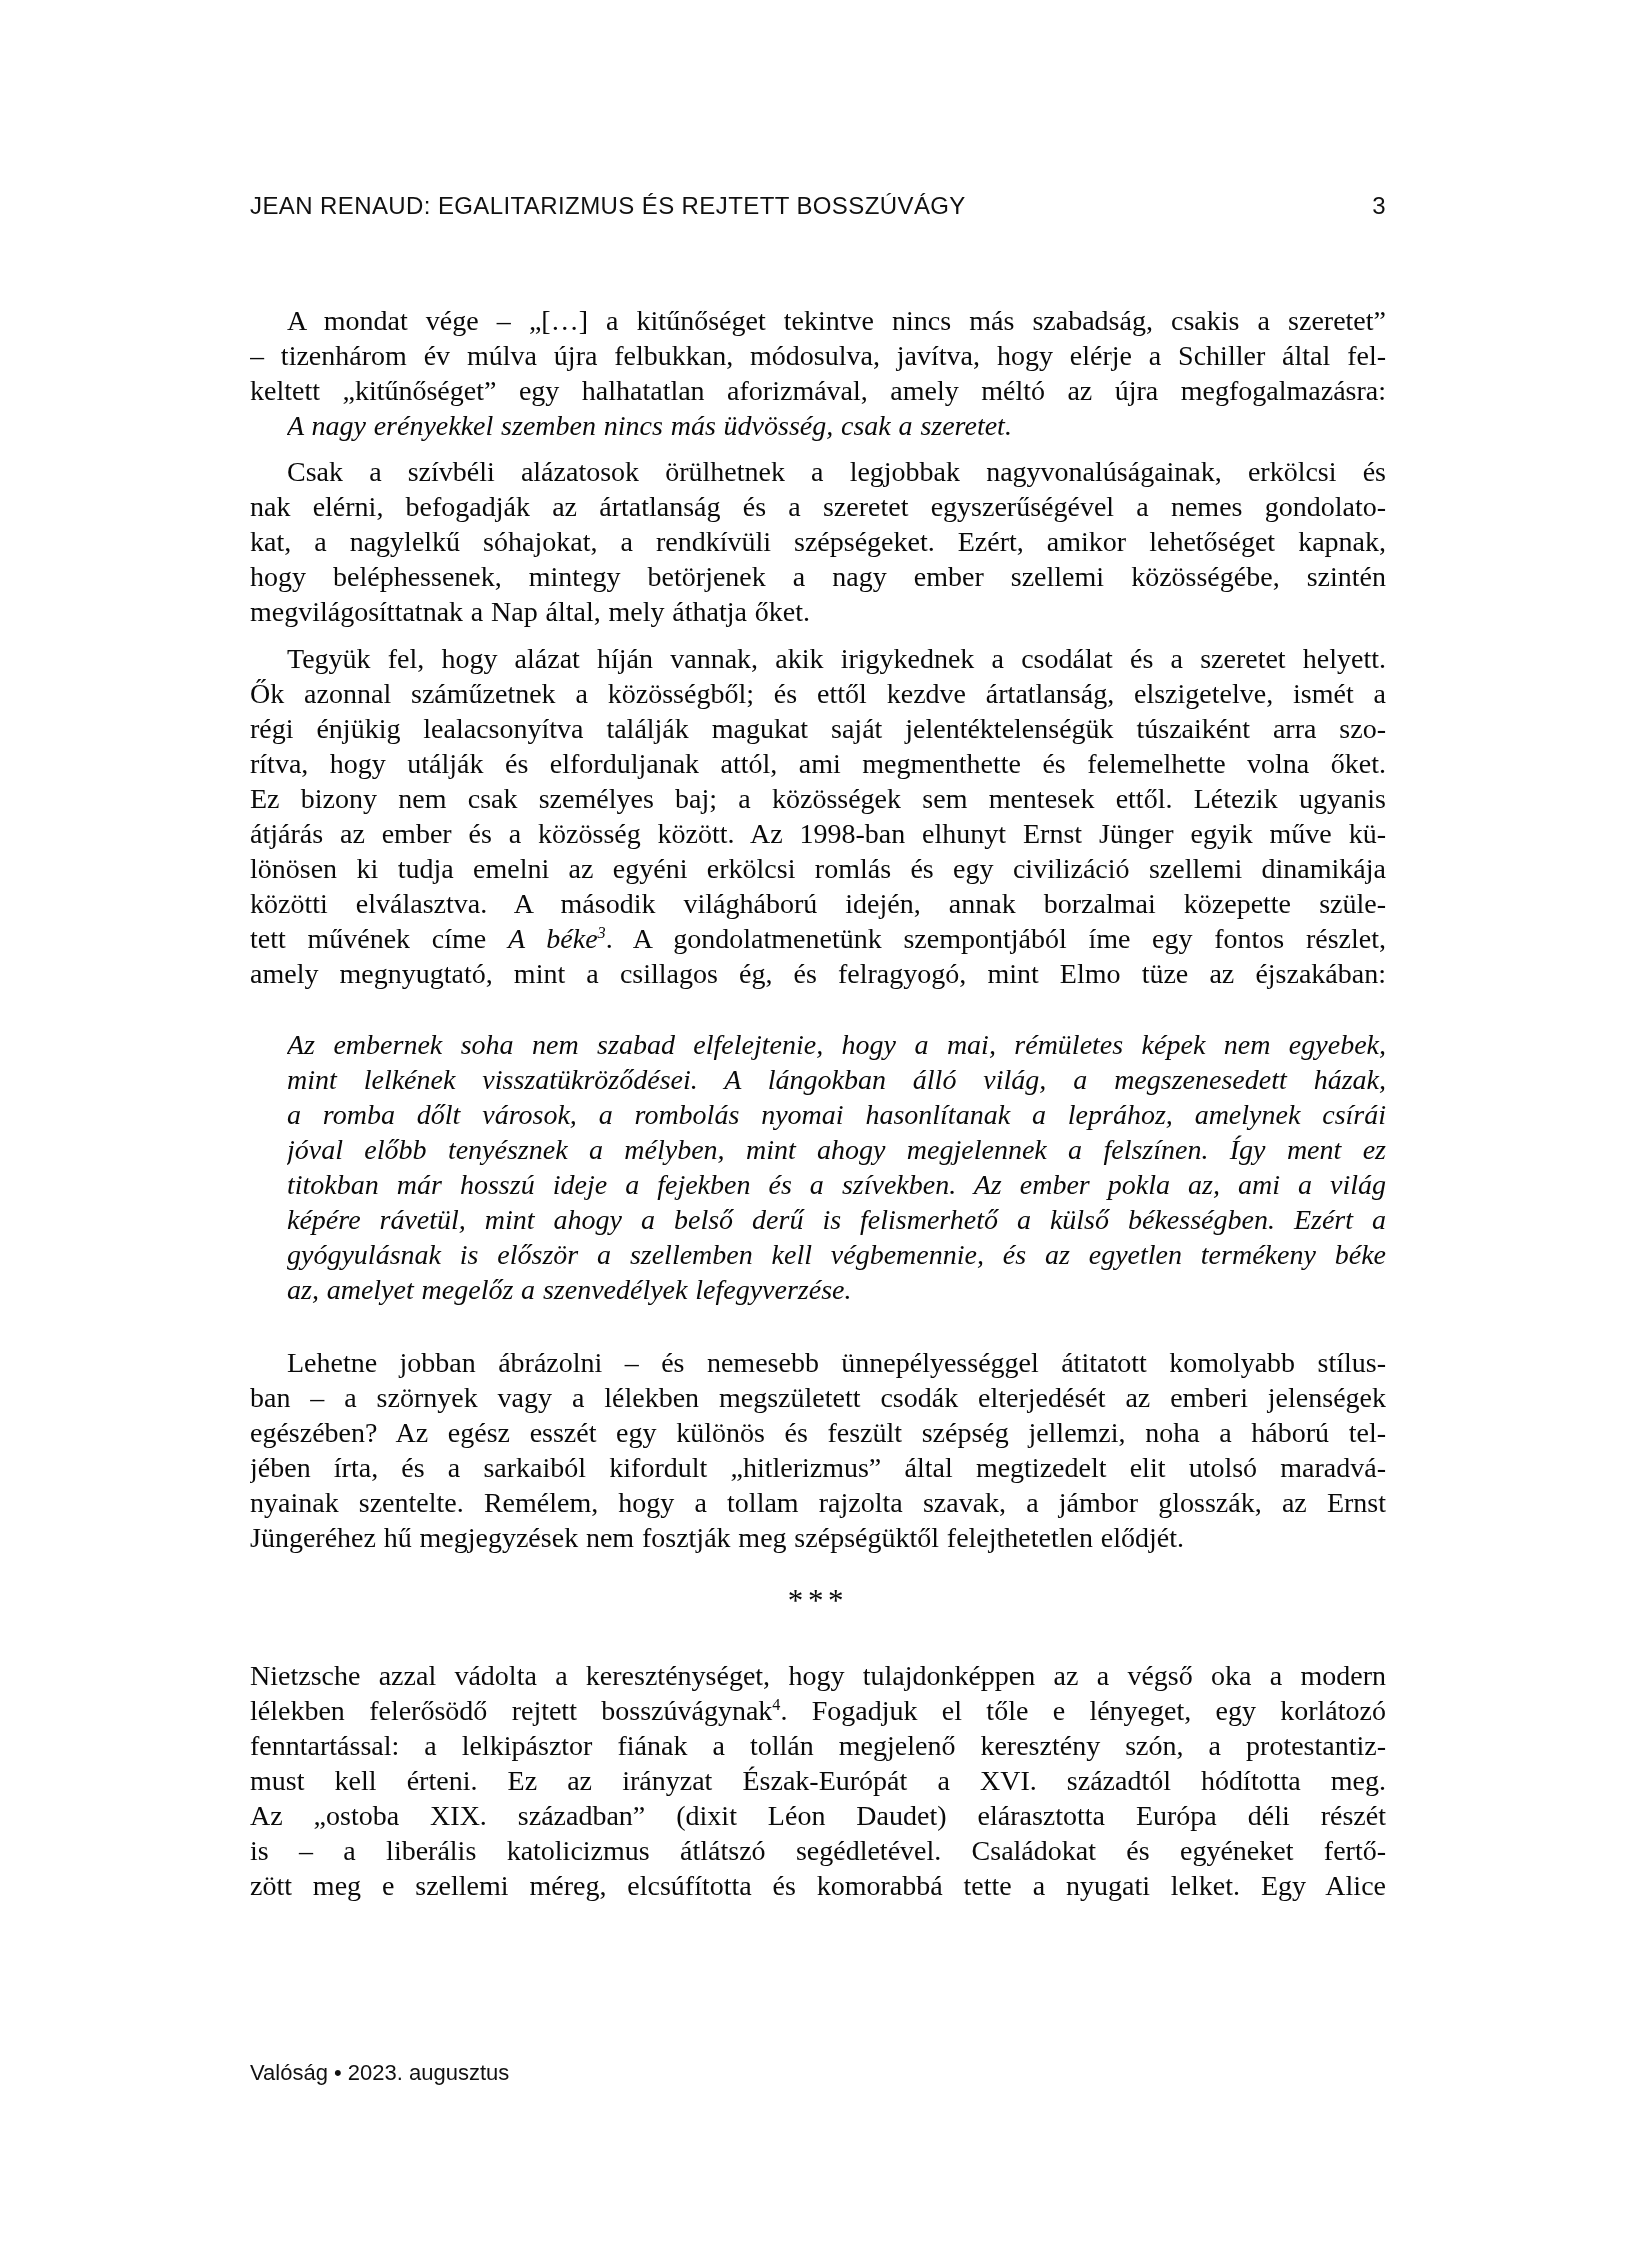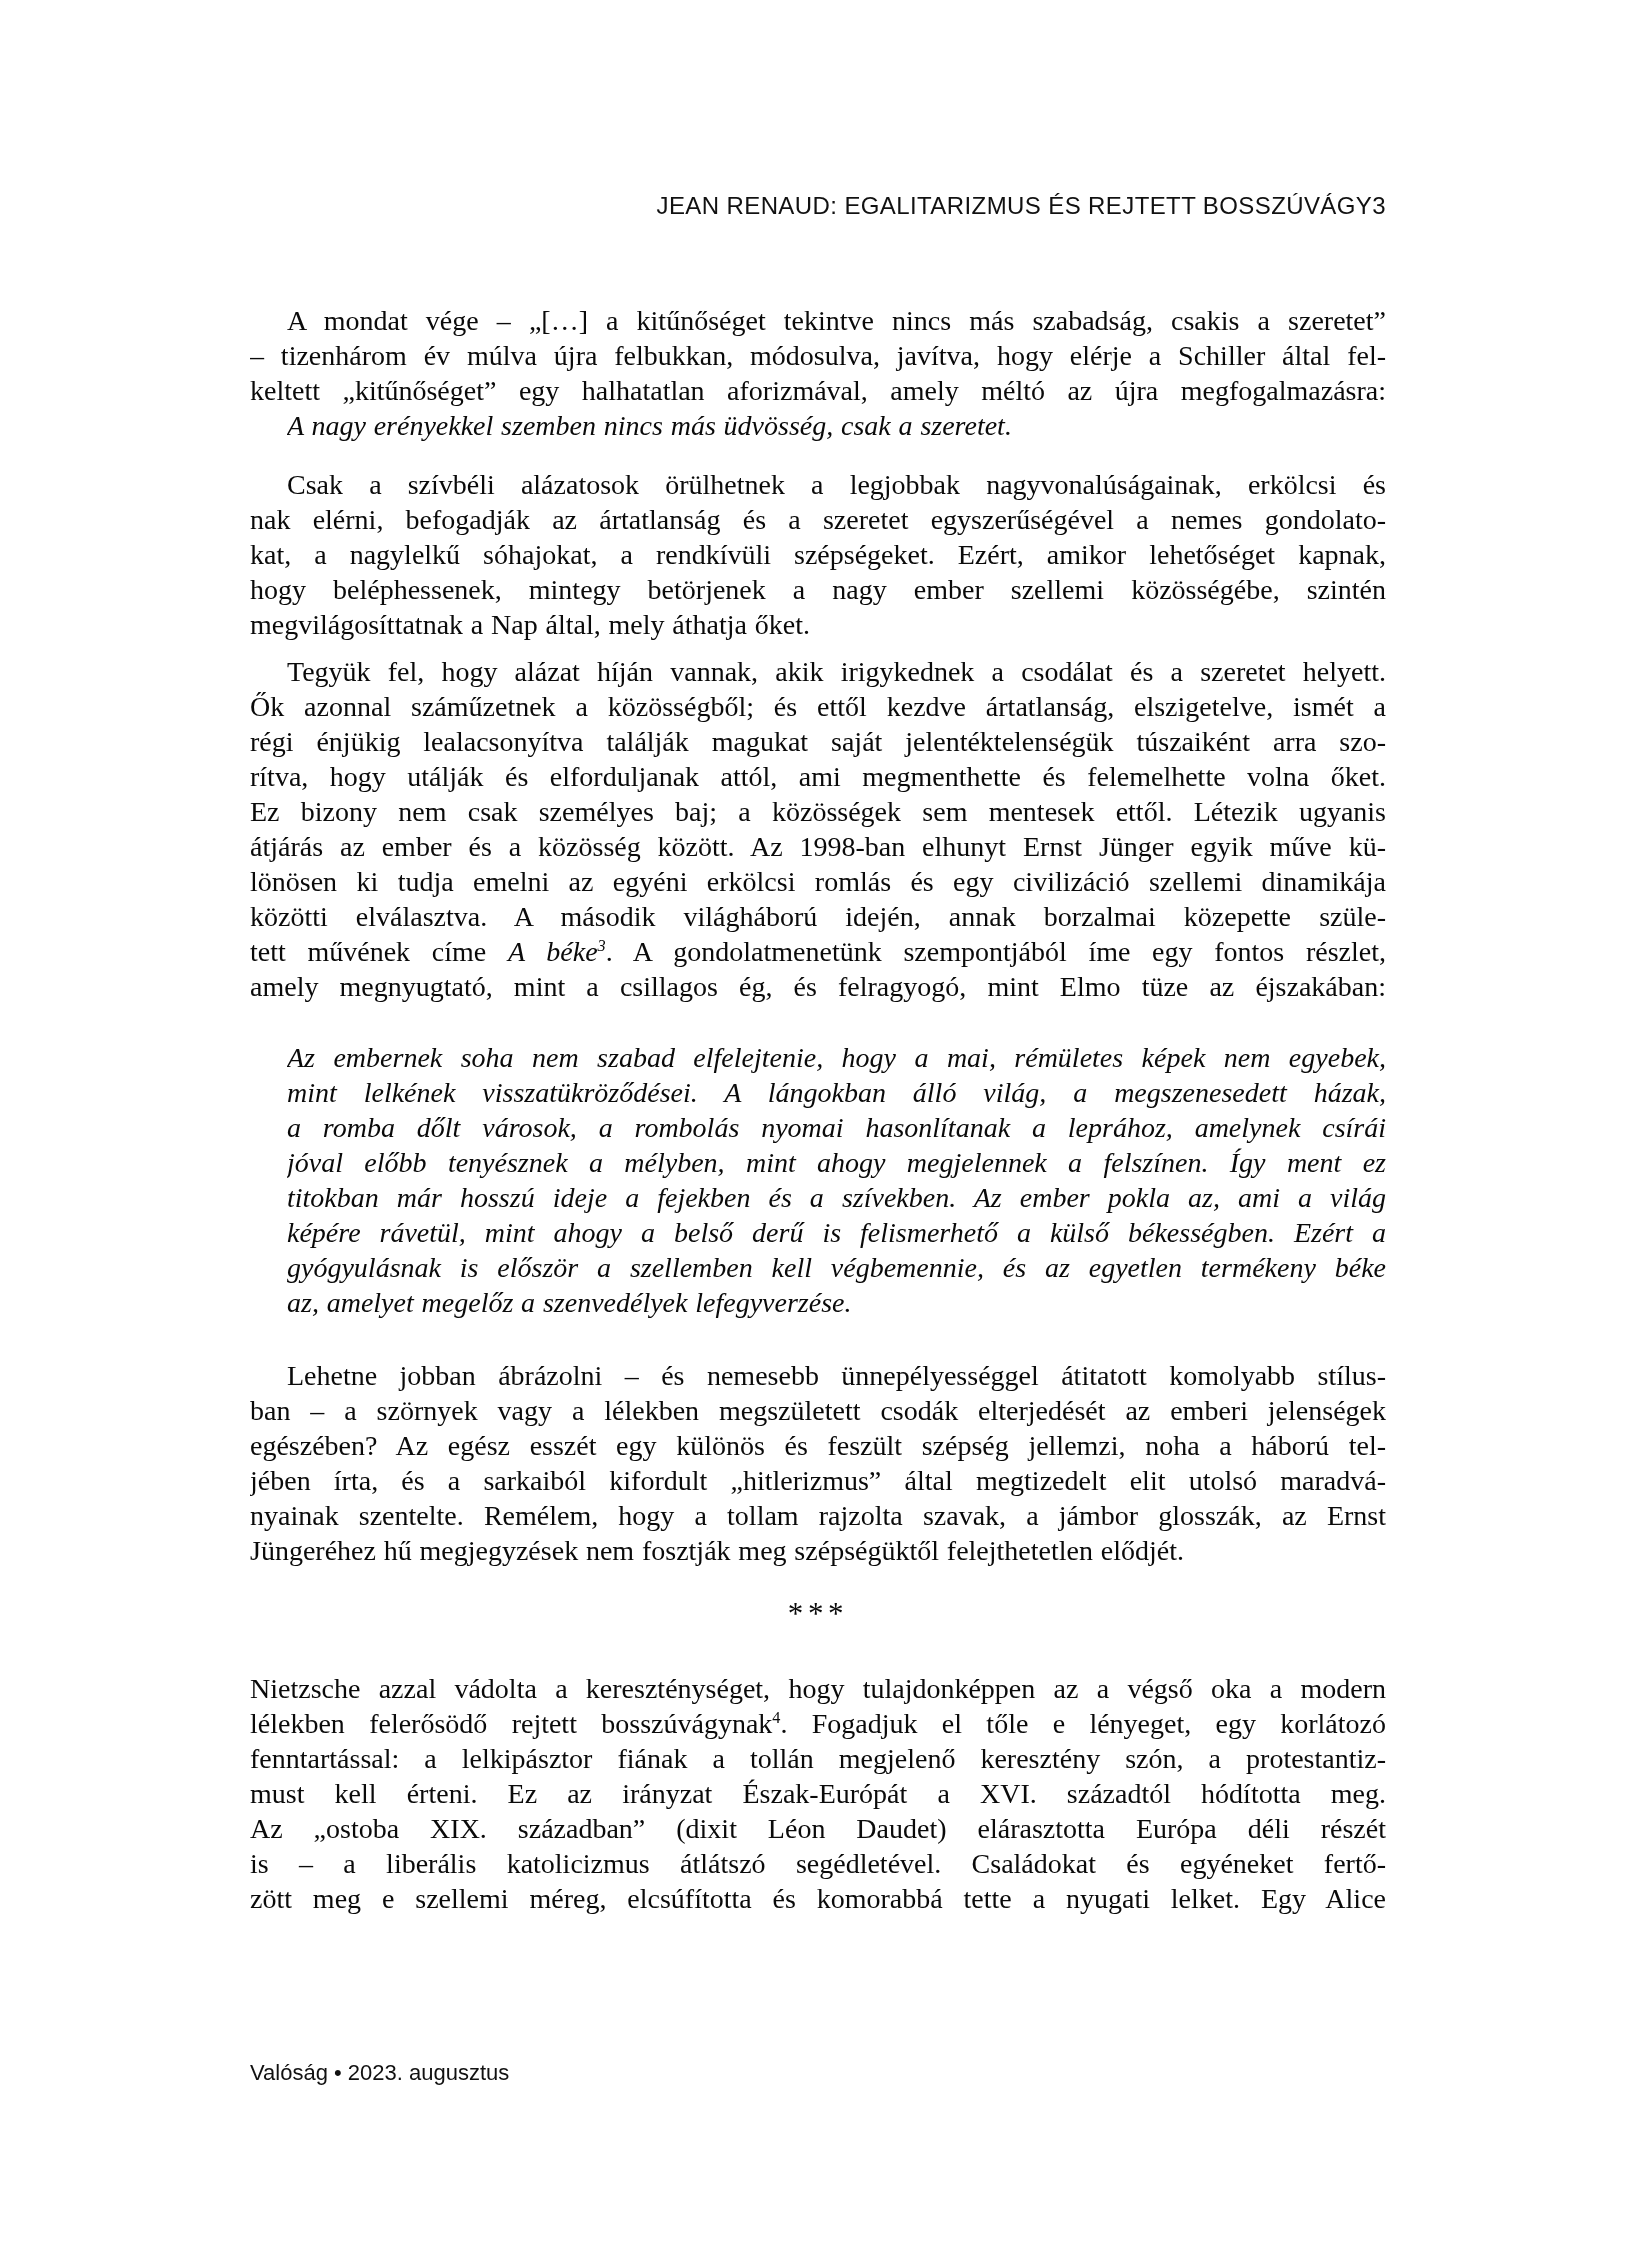--- a/index.html
+++ b/index.html
@@ -15,27 +15,28 @@
     color: #000000;
     overflow: hidden;
   }
   
   .running-header {
     position: absolute;
     top: 192px;
     left: 250px;
     width: 1136px;
     display: flex;
-    justify-content: flex-end;
+    justify-content: space-between;
     align-items: baseline;
     font-family: "Liberation Sans", sans-serif;
     font-size: 24px;
     line-height: 27.6px;
     letter-spacing: 0.4px;
     color: #111111;
+    gap: 24px;
   }
   
   .text-column {
     position: absolute;
     top: 303px;
     left: 250px;
     width: 1136px;
     font-family: "Liberation Serif", serif;
     font-size: 28px;
     line-height: 35px;
@@ -95,21 +96,21 @@
 
   <div class="text-column" id="text-column">
       <div class="block paragraph" style="margin-top: 0px;">
         <div class="line firstline-indent">A mondat vége – „[…] a kitűnőséget tekintve nincs más szabadság, csakis a szeretet”</div>
         <div class="line">– tizenhárom év múlva újra felbukkan, módosulva, javítva, hogy elérje a Schiller által fel-</div>
         <div class="line">keltett „kitűnőséget” egy halhatatlan aforizmával, amely méltó az újra megfogalmazásra:</div>
       </div>
       <div class="block quote" style="">
         <div class="line short">A nagy erényekkel szemben nincs más üdvösség, csak a szeretet.</div>
       </div>
-      <div class="block paragraph" style="margin-top: 24px;">
+      <div class="block paragraph" style="margin-top: 11px;">
         <div class="line firstline-indent">Csak a szívbéli alázatosok örülhetnek a legjobbak nagyvonalúságainak, erkölcsi és</div>
         <div class="line">nak elérni, befogadják az ártatlanság és a szeretet egyszerűségével a nemes gondolato-</div>
         <div class="line">kat, a nagylelkű sóhajokat, a rendkívüli szépségeket. Ezért, amikor lehetőséget kapnak,</div>
         <div class="line">hogy beléphessenek, mintegy betörjenek a nagy ember szellemi közösségébe, szintén</div>
         <div class="line short">megvilágosíttatnak a Nap által, mely áthatja őket.</div>
       </div>
       <div class="block paragraph" style="margin-top: 12px;">
         <div class="line firstline-indent">Tegyük fel, hogy alázat híján vannak, akik irigykednek a csodálat és a szeretet helyett.</div>
         <div class="line">Ők azonnal száműzetnek a közösségből; és ettől kezdve ártatlanság, elszigetelve, ismét a</div>
         <div class="line">régi énjükig lealacsonyítva találják magukat saját jelentéktelenségük túszaiként arra szo-</div>

